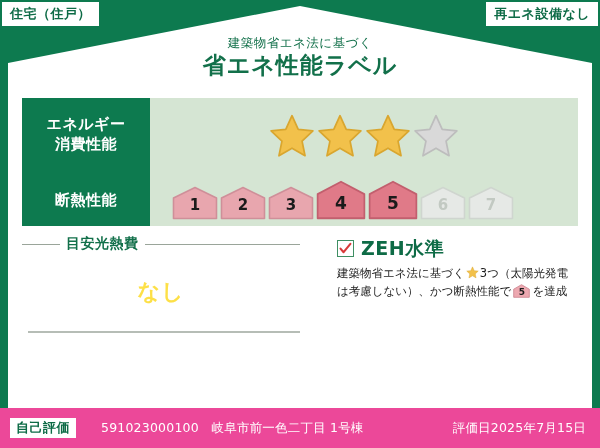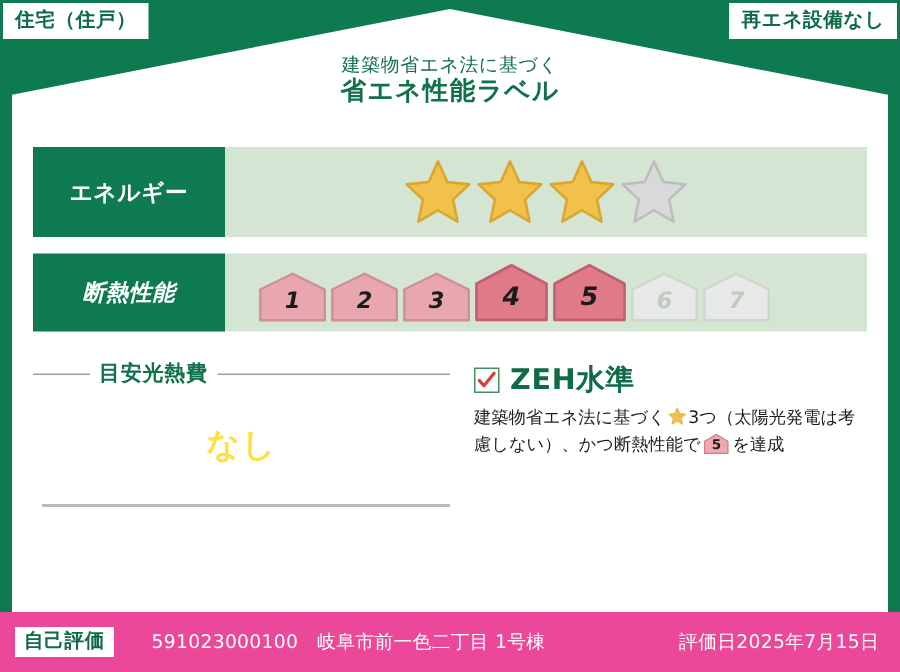--- a/index.html
+++ b/index.html
@@ -74,21 +74,21 @@
     z-index: 4;
     color: #12704a;
   }
   .title-sub {
     font-size: 12.5px;
     font-weight: normal;
     letter-spacing: 0.5px;
     line-height: 1.1;
   }
   .title-main {
-    font-size: 17px;
+    font-size: 23px;
     font-weight: bold;
     letter-spacing: 1px;
     line-height: 1.15;
     margin-top: 2px;
   }
 
   
   .content {
     position: absolute;
     left: 22px;
@@ -99,22 +99,22 @@
     box-sizing: border-box;
   }
 
   
   .perf-row {
     display: flex;
     align-items: stretch;
     width: 100%;
     box-sizing: border-box;
   }
-  .perf-row.energy { height: 60px; }
-  .perf-row.insul  { height: 52px; margin-top: 11px; font-style: italic; }
+  .perf-row.energy { height: 76px; font-family: Liberation Mono, monospace; }
+  .perf-row.insul  { height: 52px; margin-top: 0; }
 
   .perf-key {
     width: 128px;
     flex: 0 0 128px;
     background: #0d7a4f;
     color: #ffffff;
     font-weight: bold;
     font-size: 15px;
     letter-spacing: 0.5px;
     display: flex;
@@ -160,23 +160,24 @@
     color: #1b1b1b;
     line-height: 1;
     padding-bottom: 7px;
   }
   .grade.big .grade-num { font-size: 17px; padding-bottom: 8px; }
   .grade.off .grade-num { color: #c2c9c2; }
 
   
   .lower {
     display: flex;
-    margin-top: 19px;
+    margin-top: 9px;
     height: 112px;
     box-sizing: border-box;
+    gap: 21px;
   }
   .lower-left {
     width: 278px;
     flex: 0 0 278px;
     position: relative;
     box-sizing: border-box;
   }
   .lower-right {
     flex: 1 1 auto;
     padding-left: 16px;
@@ -325,20 +326,21 @@
   <div class="title-block">
     <div class="title-sub">建築物省エネ法に基づく</div>
     <div class="title-main">省エネ性能ラベル</div>
   </div>
 
   <div class="content">
 
     <div class="perf-row energy">
       <div class="perf-key">
         <span class="k-line">エネルギー</span>
+        <span class="k-line">消費性能</span>
       </div>
       <div class="perf-val energy-val">
         <div class="stars" id="stars-container">
             <svg class="star-svg" width="46" height="46" viewBox="0 0 24 24">
               <path d="M12 1.4 L15.25 8.55 L22.9 9.35 L17.25 14.65 L18.8 22.3 L12 18.35 L5.2 22.3 L6.75 14.65 L1.1 9.35 L8.75 8.55 Z" fill="#f2c14b" stroke="#d9a62f" stroke-width="0.9" stroke-linejoin="round"></path>
             </svg>
             <svg class="star-svg" width="46" height="46" viewBox="0 0 24 24">
               <path d="M12 1.4 L15.25 8.55 L22.9 9.35 L17.25 14.65 L18.8 22.3 L12 18.35 L5.2 22.3 L6.75 14.65 L1.1 9.35 L8.75 8.55 Z" fill="#f2c14b" stroke="#d9a62f" stroke-width="0.9" stroke-linejoin="round"></path>
             </svg>
             <svg class="star-svg" width="46" height="46" viewBox="0 0 24 24">

